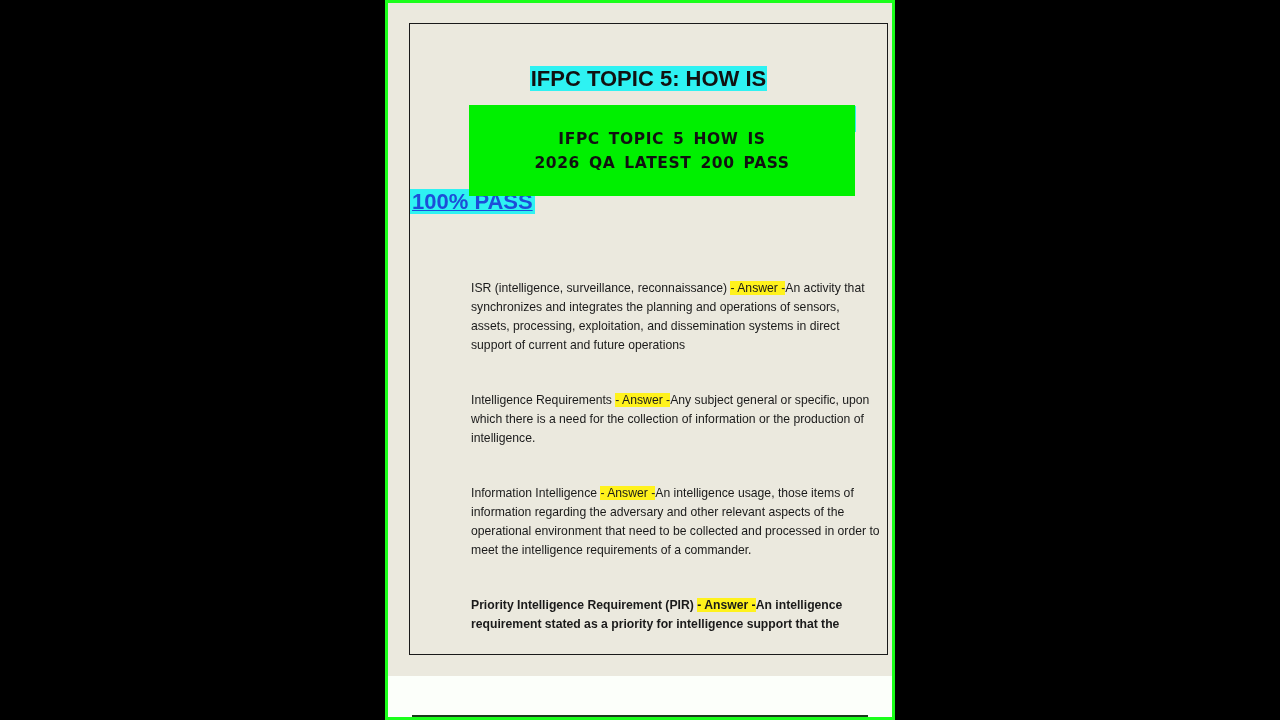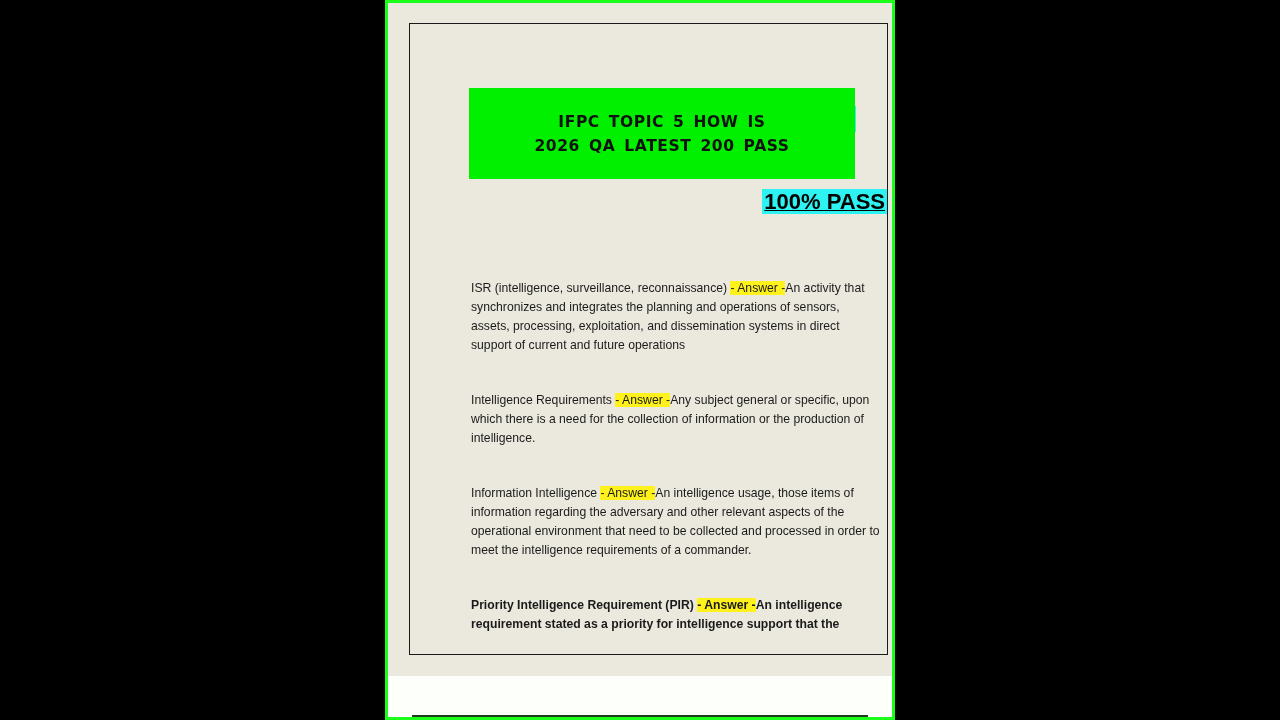--- a/index.html
+++ b/index.html
@@ -30,28 +30,28 @@
     .doc-title {
       position: absolute; left: 0; width: 100%; text-align: center;
       font-family: "Liberation Sans", sans-serif; font-weight: bold;
       font-size: 22px; color: #111; line-height: 26px;
     }
     .doc-title span { background: #2ef2f2; padding: 0 1px; }
     .doc-title.t1 { top: 42px; }
     .doc-title.t2 { top: 82px; }
     .doc-title.t2 span { display: inline-block; width: 14px; margin-left: 400px; }
     .doc-pass {
-      position: absolute; left: 0; top: 165px; width: 100%; text-align: right;
-      font-weight: bold; font-size: 22px; color: #000000; line-height: 26px;
+      position: absolute; left: 0; top: 165px; width: 100%; text-align: left;
+      font-weight: bold; font-size: 22px; color: #1d4ed8; line-height: 26px;
     }
     .doc-pass span { background: #2ef2f2; padding: 0 2px; text-decoration: underline; text-decoration-thickness: 1px; }
 
     
     .banner {
-      position: absolute; left: 59px; top: 64px; width: 386px; height: 91px;
+      position: absolute; left: 59px; top: 81px; width: 386px; height: 91px;
       background: #00f000; display: flex; flex-direction: column;
       align-items: center; justify-content: center;
     }
     .banner-line {
       font-family: "DejaVu Sans", sans-serif; font-weight: bold; font-size: 15.5px;
       color: #111; letter-spacing: 0.6px; line-height: 24px; white-space: nowrap;
       word-spacing: 3px;
     }
 
     
@@ -67,20 +67,23 @@
     .qa4 { top: 572px; font-weight: bold; }
   </style>
 </head>
 <body>
 
 <div id="stage">
   <div class="frame">
     <div class="paper">
       <div class="page-box">
 
+        <div class="doc-title t1">
+          <span>IFPC TOPIC 5: HOW IS</span>
+        </div>
         <div class="doc-title t2">
           <span>)</span>
         </div>
 
         <div class="doc-pass">
           <span>100% PASS</span>
         </div>
 
         <div class="banner">
           <div class="banner-line">IFPC TOPIC 5 HOW IS</div>

